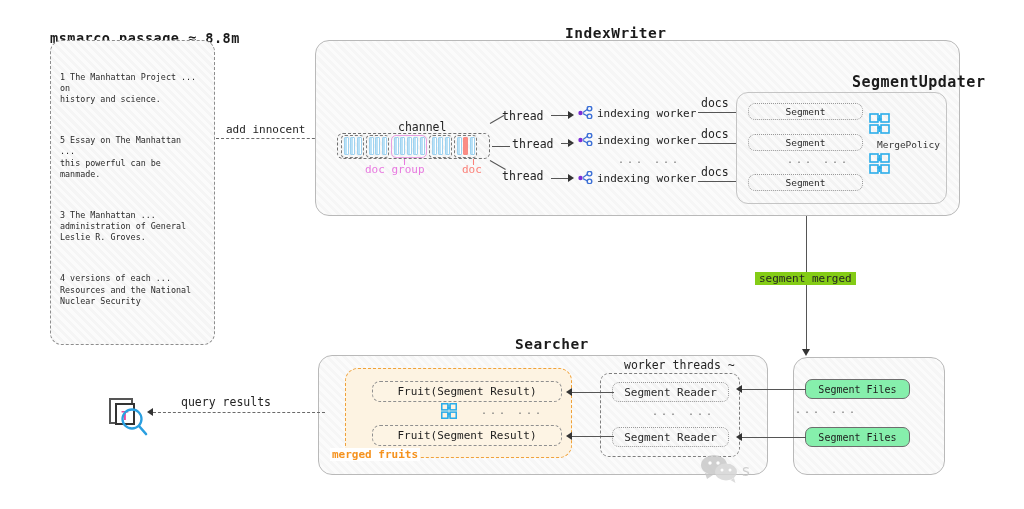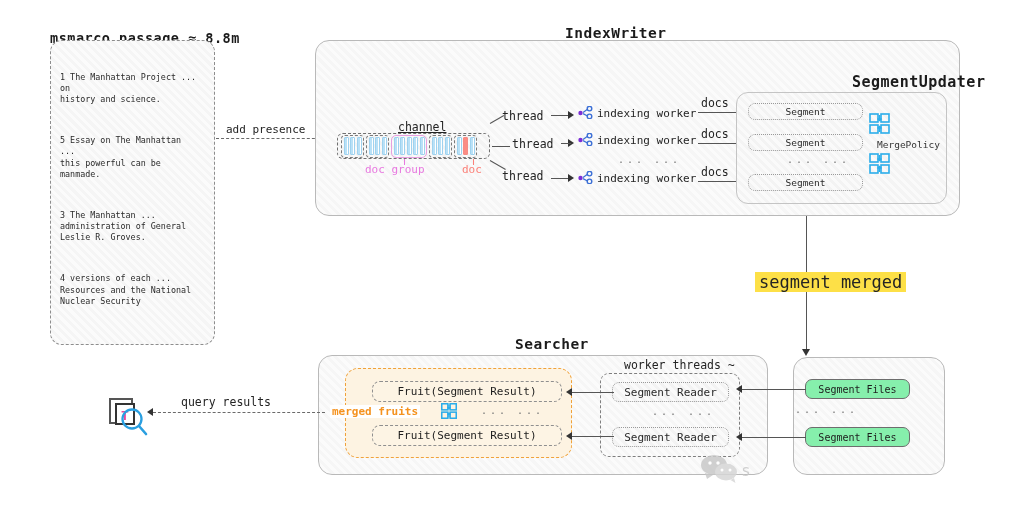--- a/index.html
+++ b/index.html
@@ -111,21 +111,21 @@
     width:0;height:0;border-right:6px solid #333;
     border-top:4px solid transparent;border-bottom:4px solid transparent;
   }
   .arrow-d{
     width:0;height:0;border-top:7px solid #333;
     border-left:4.5px solid transparent;border-right:4.5px solid transparent;
   }
   .dots{font-size:10px;color:#777;letter-spacing:3px;}
   .pink-t{color:#e879e0;font-size:11px;white-space:nowrap;}
   .red-t{color:#fb8179;font-size:11px;white-space:nowrap;}
-  .orange-t{color:#f5921e;font-size:11px;font-weight:700;white-space:nowrap;}
+  .orange-t{color:#f5921e;font-size:11px;font-weight:700;white-space:nowrap;margin-top:43px;}
   
   .wm{
     color:#c8c8c8;font-family:"DejaVu Sans","Liberation Sans",sans-serif;
     font-size:21px;white-space:nowrap;letter-spacing:2px;
   }
   .wm-s{font-size:15px;}
 </style>
 </head>
 <body>
 
@@ -140,28 +140,28 @@
 administration of General
 Leslie R. Groves.</div>
   <div class="doc-entry">4 versions of each ...
 Resources and the National
 Nuclear Security</div>
   
   
   
 </div>
 
-<div class="abs lbl" style="left:226px;top:123px;">add presence</div>
+<div class="abs lbl" style="left:226px;top:123px;">add innocent</div>
 <div class="abs dline" style="left:216px;top:138px;width:114px;"></div>
 <div class="abs arrow-r" style="left:330px;top:134px;"></div>
 
 <div class="abs ttl" style="left:565px;top:25px;">IndexWriter</div>
 <div class="abs panel" style="left:315px;top:40px;width:645px;height:176px;"></div>
 
-<div class="abs lbl" style="left:398px;top:120px;font-size:11.5px;text-decoration:underline;">channel</div>
+<div class="abs lbl" style="left:398px;top:120px;font-size:11.5px;">channel</div>
 <div class="abs channel-outer" style="left:337px;top:133px;width:153px;height:26px;">
   <div class="grp">
     <div class="bar"></div>
     <div class="bar"></div>
     <div class="bar"></div>
   </div>
   <div class="grp">
     <div class="bar"></div>
     <div class="bar"></div>
     <div class="bar"></div>
@@ -277,21 +277,21 @@
     <rect x="12" y="1" width="8" height="8" fill="none" stroke="#2badea" stroke-width="1.6"></rect>
     <rect x="1" y="12" width="8" height="8" fill="none" stroke="#2badea" stroke-width="1.6"></rect>
     <rect x="12" y="12" width="8" height="8" fill="none" stroke="#2badea" stroke-width="1.6"></rect>
     <path d="M10.5 2 v5 M8.5 5.5 l2 2 l2 -2" stroke="#2badea" stroke-width="1.5" fill="none"></path>
     <path d="M10.5 19 v-5 M8.5 15.5 l2 -2 l2 2" stroke="#2badea" stroke-width="1.5" fill="none"></path>
   </svg>
 </div>
 
 <div class="abs vline" style="left:806px;top:216px;height:135px;"></div>
 <div class="abs arrow-d" style="left:802px;top:349px;"></div>
-<div class="abs lbl" style="left:755px;top:272px;font-size:17px;background:#fde047;padding:0 4px;">segment merged</div>
+<div class="abs lbl" style="left:755px;top:272px;font-size:11px;background:#84cc16;padding:0 4px;">segment merged</div>
 
 <div class="abs ttl" style="left:515px;top:336px;">Searcher</div>
 <div class="abs panel" style="left:318px;top:355px;width:450px;height:120px;"></div>
 
 <div class="abs orangebox" style="left:345px;top:368px;width:227px;height:90px;"></div>
 <div class="abs orange-t" style="left:330px;top:405px;background:#fff;padding:0 2px;">merged fruits</div>
 <div class="abs fruitbox" style="left:372px;top:381px;width:190px;height:21px;">Fruit(Segment Result)</div>
 <div class="abs" style="left:441px;top:403px;">
   <svg width="16" height="16" viewBox="0 0 21 21">
     <rect x="1" y="1" width="8" height="8" fill="none" stroke="#2badea" stroke-width="2"></rect>

